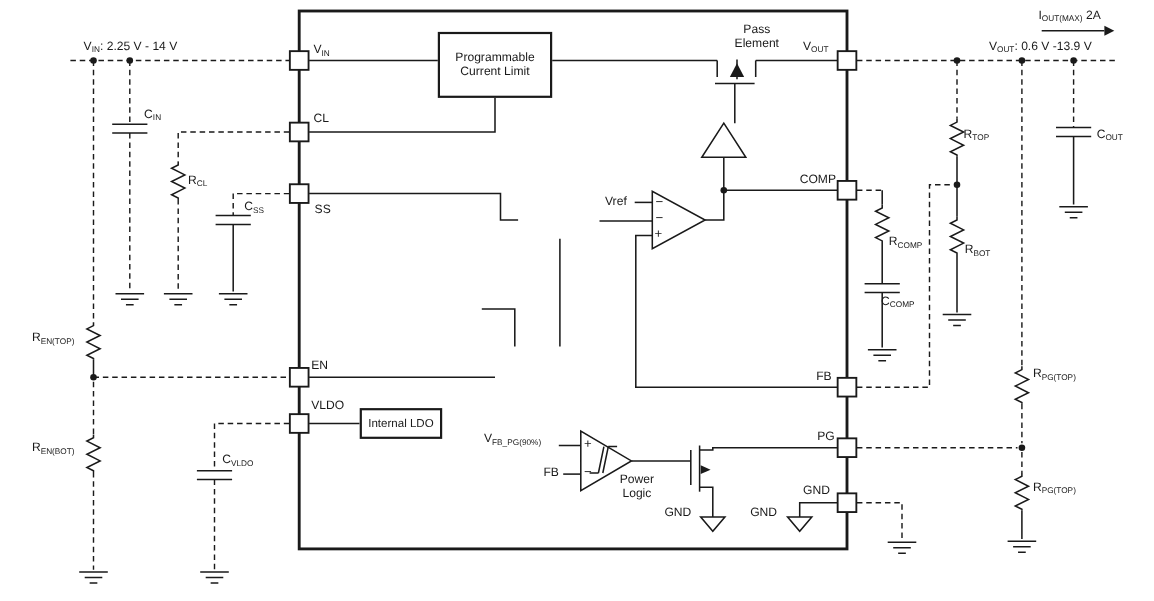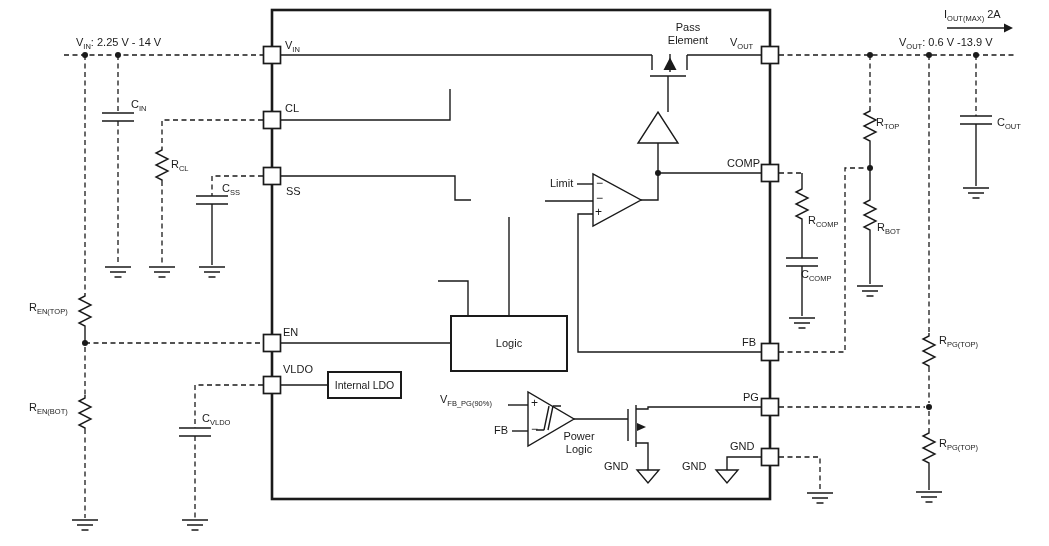--- a/index.html
+++ b/index.html
@@ -193,21 +193,21 @@
     <rect class="pin" x="263.5" y="334.5" width="17" height="17"></rect>
     <rect class="pin" x="263.5" y="376.5" width="17" height="17"></rect>
     <rect class="pin" x="761.5" y="46.5" width="17" height="17"></rect>
     <rect class="pin" x="761.5" y="164.5" width="17" height="17"></rect>
     <rect class="pin" x="761.5" y="343.5" width="17" height="17"></rect>
     <rect class="pin" x="761.5" y="398.5" width="17" height="17"></rect>
     <rect class="pin" x="761.5" y="448.5" width="17" height="17"></rect>
   </g>
 </svg>
 
-<div class="block" style="left:450px;top:315px;width:118px;height:57px">Logic</div>
+<div class="block" style="left:398px;top:29px;width:104px;height:60px">Programmable Current Limit</div>
 <div class="block" style="left:327px;top:371px;width:75px;height:28px;font-size:10.5px">Internal LDO</div>
 
 <div class="freelbl" style="left:658px;top:21px;width:60px">Pass Element</div>
 <div class="freelbl" style="left:555px;top:430px;width:48px">Power Logic</div>
 
 <div class="lbl" style="left:76px;top:36px">
   <span>V</span><sub>IN</sub><span>: 2.25 V - 14 V</span>
 </div>
 <div class="lbl" style="left:899px;top:36px">
   <span>V</span><sub>OUT</sub><span>: 0.6 V -13.9 V</span>
@@ -234,21 +234,21 @@
 <div class="lbl" style="left:29px;top:401px"><span>R</span><sub>EN(BOT)</sub></div>
 <div class="lbl" style="left:202px;top:412px"><span>C</span><sub>VLDO</sub></div>
 <div class="lbl" style="left:876px;top:116px"><span>R</span><sub>TOP</sub></div>
 <div class="lbl" style="left:877px;top:221px"><span>R</span><sub>BOT</sub></div>
 <div class="lbl" style="left:808px;top:214px"><span>R</span><sub>COMP</sub></div>
 <div class="lbl" style="left:801px;top:268px"><span>C</span><sub>COMP</sub></div>
 <div class="lbl" style="left:997px;top:116px"><span>C</span><sub>OUT</sub></div>
 <div class="lbl" style="left:939px;top:334px"><span>R</span><sub>PG(TOP)</sub></div>
 <div class="lbl" style="left:939px;top:437px"><span>R</span><sub>PG(TOP)</sub></div>
 
-<div class="lbl" style="left:550px;top:177px"><span>Limit</span></div>
+<div class="lbl" style="left:550px;top:177px"><span>Vref</span></div>
 <div class="lbl" style="left:440px;top:393px"><span>V</span><sub>FB_PG(90%)</sub></div>
 <div class="lbl" style="left:494px;top:424px"><span>FB</span></div>
 <div class="lbl" style="left:604px;top:460px"><span>GND</span></div>
 <div class="lbl" style="left:682px;top:460px"><span>GND</span></div>
 
 <div class="sign" style="left:596px;top:177px">−</div>
 <div class="sign" style="left:596px;top:192px">−</div>
 <div class="sign" style="left:595px;top:206px">+</div>
 <div class="sign" style="left:531px;top:397px">+</div>
 <div class="sign" style="left:531px;top:423px">−</div>

